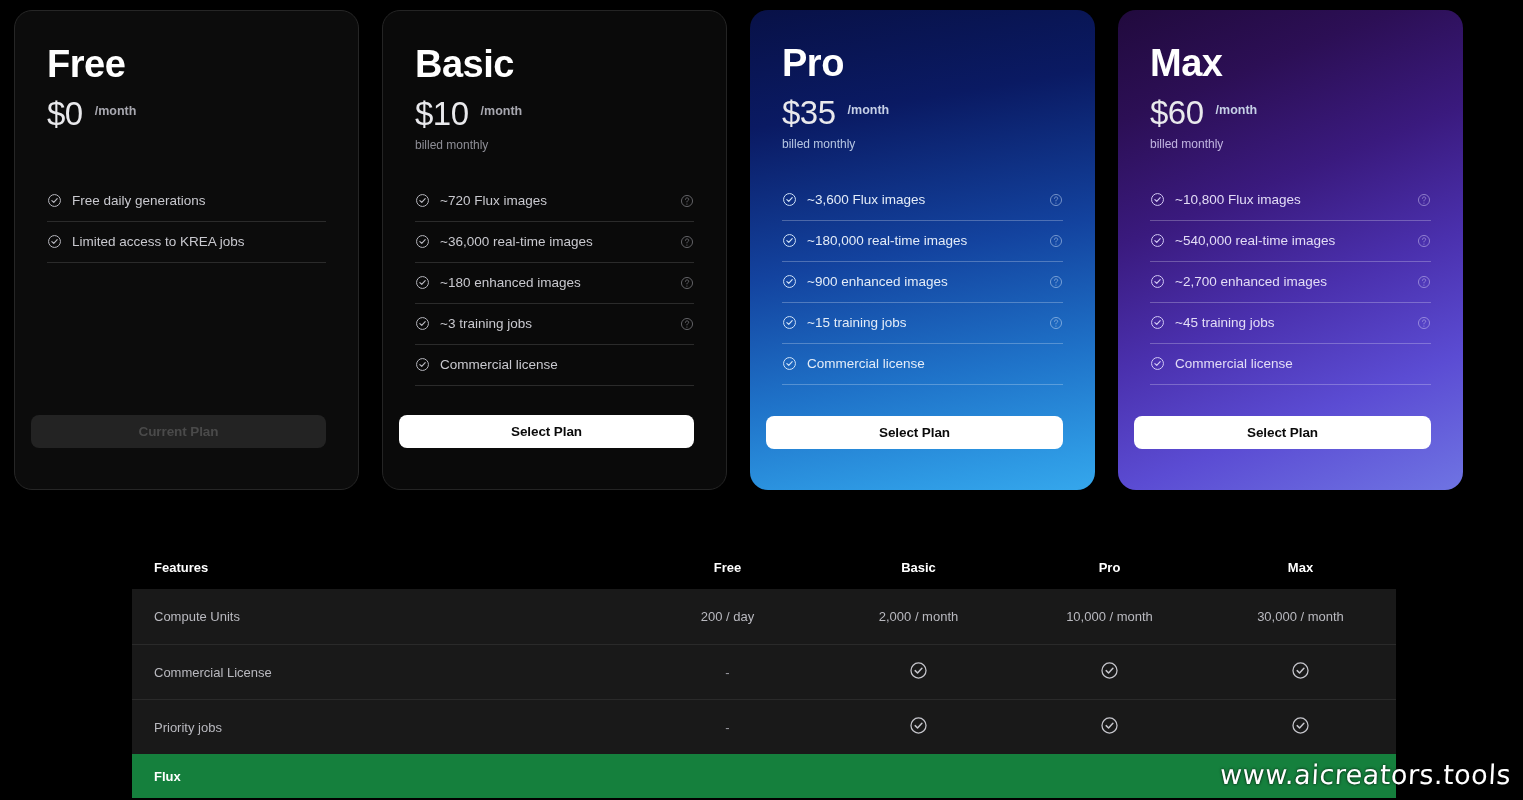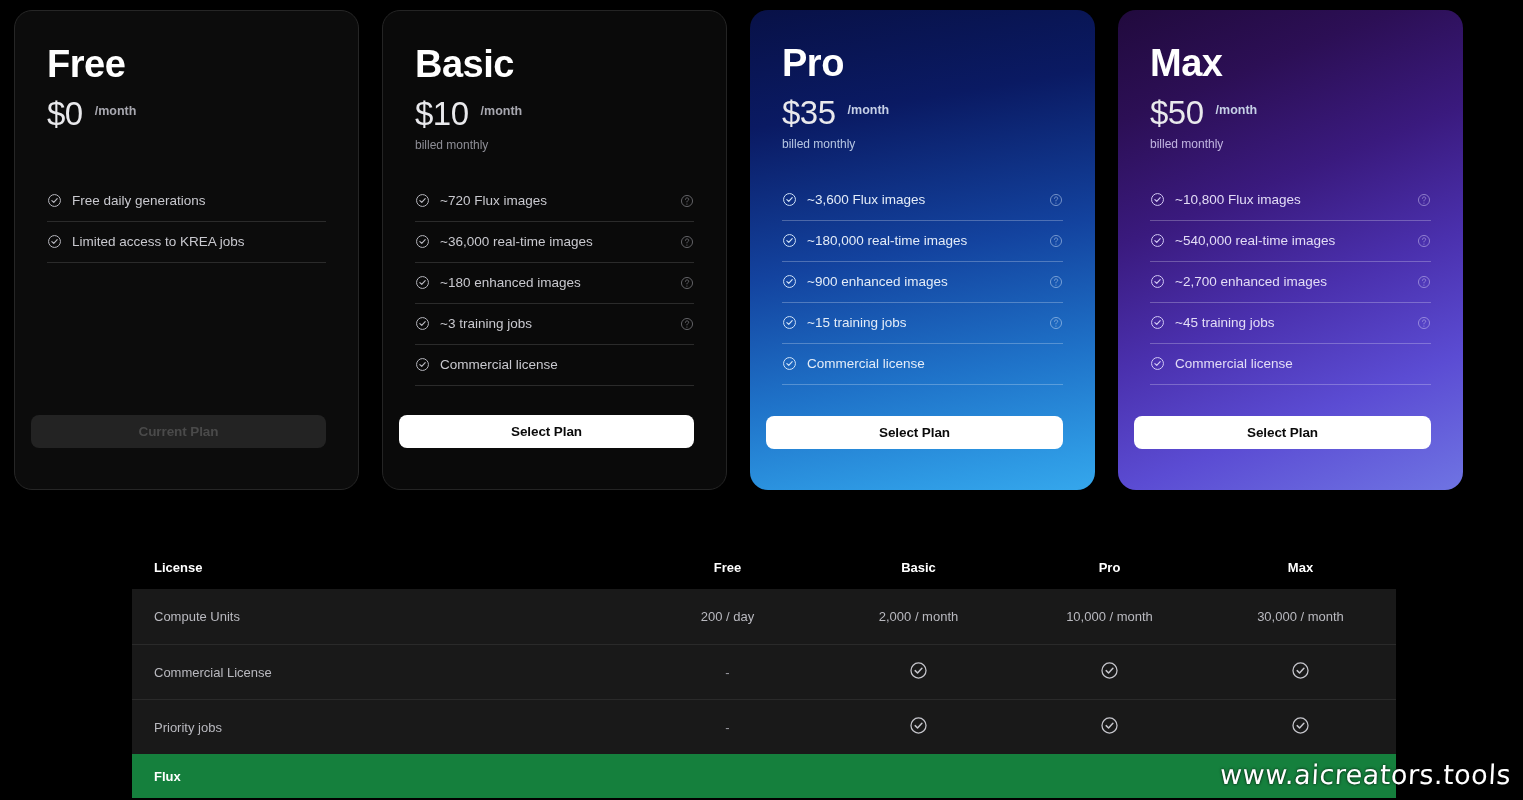--- a/index.html
+++ b/index.html
@@ -458,21 +458,21 @@
             </span>
             <span class="feature-text">Commercial license</span>
             <span class="feature-help hidden"></span>
           </li>
         </ul>
         <button class="card-cta select">Select Plan</button>
       </div>
       <div class="plan-card max">
         <div class="plan-name">Max</div>
         <div class="price-row">
-          <span class="price-amount">$50</span>
+          <span class="price-amount">$60</span>
           <span class="price-period">/month</span>
         </div>
         <div class="billed-note">billed monthly</div>
         <ul class="features-list">
           <li class="feature-row">
             <span class="feature-check">
               <svg width="15" height="15" viewBox="0 0 24 24" fill="none">
                 <circle cx="12" cy="12" r="9.5" stroke="#d2c9f4" stroke-width="1.6"></circle>
                 <path d="M7.8 12.2 L10.8 15.1 L16.3 9.1" stroke="#d2c9f4" stroke-width="1.9" stroke-linecap="round" stroke-linejoin="round"></path>
               </svg>
@@ -544,21 +544,21 @@
             <span class="feature-text">Commercial license</span>
             <span class="feature-help hidden"></span>
           </li>
         </ul>
         <button class="card-cta select">Select Plan</button>
       </div>
     </div>
 
   <div class="compare-table">
     <div class="tbl-row tbl-head">
-        <div class="cell feature-col">License</div>
+        <div class="cell feature-col">Features</div>
         <div class="cell plan-col">Free</div>
         <div class="cell plan-col">Basic</div>
         <div class="cell plan-col">Pro</div>
         <div class="cell plan-col">Max</div>
       </div>
     <div id="tbl-body">
         <div class="tbl-row tbl-body-row">
           <div class="cell feature-col">Compute Units</div>
           <div class="cell plan-col">200 / day</div>
           <div class="cell plan-col">2,000 / month</div>

